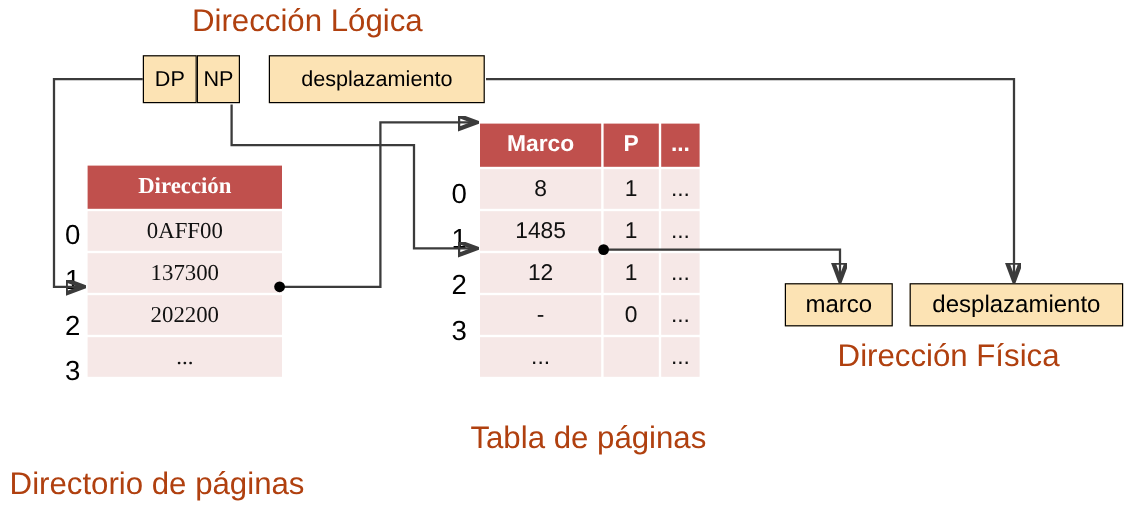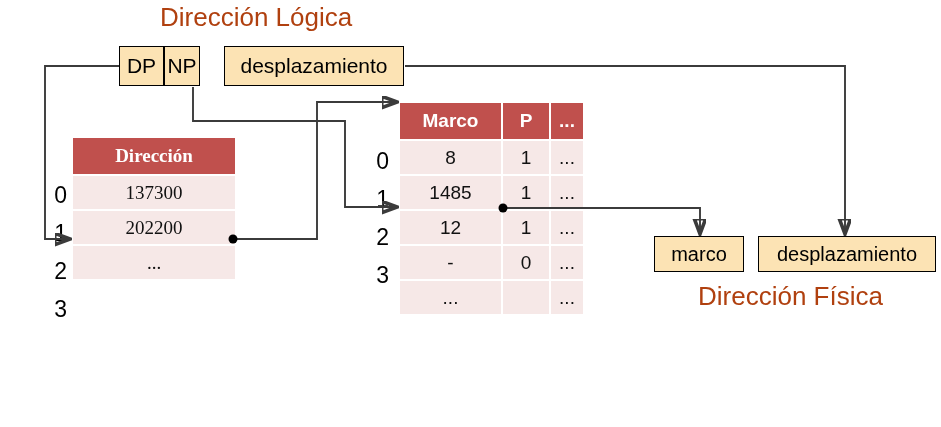--- a/index.html
+++ b/index.html
@@ -12,21 +12,21 @@
   .title{position:absolute;color:#B0400F;font-size:26px;white-space:nowrap;
          font-family:"Liberation Sans",sans-serif;}
   #title-logica{left:160px;top:2px;text-align:right;}
   #title-fisica{left:698px;top:281px;}
   #label-tabla{left:392px;top:349px;}
   #label-directorio{left:8px;top:388px;}
 
   
   .tanbox{position:absolute;background:#FCE3B4;border:1.3px solid #000;
           display:flex;align-items:center;justify-content:center;
-          font-size:21px;color:#000;box-sizing:border-box;white-space:nowrap;}
+          font-size:18px;color:#000;box-sizing:border-box;white-space:nowrap;}
 
   #box-dp{left:119px;top:46px;width:45px;height:40px;}
   #box-np{left:164px;top:46px;width:36px;height:40px;}
   #box-desp{left:224px;top:46px;width:180px;height:40px;}
   #box-marco{left:654px;top:236px;width:90px;height:36px;font-size:20px;}
   #box-desp2{left:758px;top:236px;width:178px;height:36px;font-size:20px;}
 
   
   .tbl{position:absolute;border-collapse:separate;border-spacing:2px;}
   .tbl th{background:#C0504D;color:#fff;font-weight:bold;font-size:19px;
@@ -61,21 +61,23 @@
 </style>
 </head>
 <body>
 
 <div class="stage">
 
   <div class="title" id="title-logica">Dirección Lógica</div>
 
   <div class="title" id="title-fisica">Dirección Física</div>
 
+  <div class="title" id="label-tabla">Tabla de páginas</div>
 
+  <div class="title" id="label-directorio">Directorio de páginas</div>
 
   <div class="tanbox" id="box-dp">DP</div>
 
   <div class="tanbox" id="box-np">NP</div>
 
   <div class="tanbox" id="box-desp">desplazamiento</div>
 
   <div class="tanbox" id="box-marco">marco</div>
 
   <div class="tanbox" id="box-desp2">desplazamiento</div>
@@ -87,20 +89,23 @@
 
   <div class="ridx pag0">0</div>
   <div class="ridx pag1">1</div>
   <div class="ridx pag2">2</div>
   <div class="ridx pag3">3</div>
 
   <table class="tbl" id="tbl-dir">
     <tbody>
         <tr>
       <th>Dirección</th>
+    </tr>
+    <tr>
+      <td>0AFF00</td>
     </tr>
     <tr>
       <td>137300</td>
     </tr>
     <tr>
       <td>202200</td>
     </tr>
     <tr>
       <td>...</td>
     </tr>

